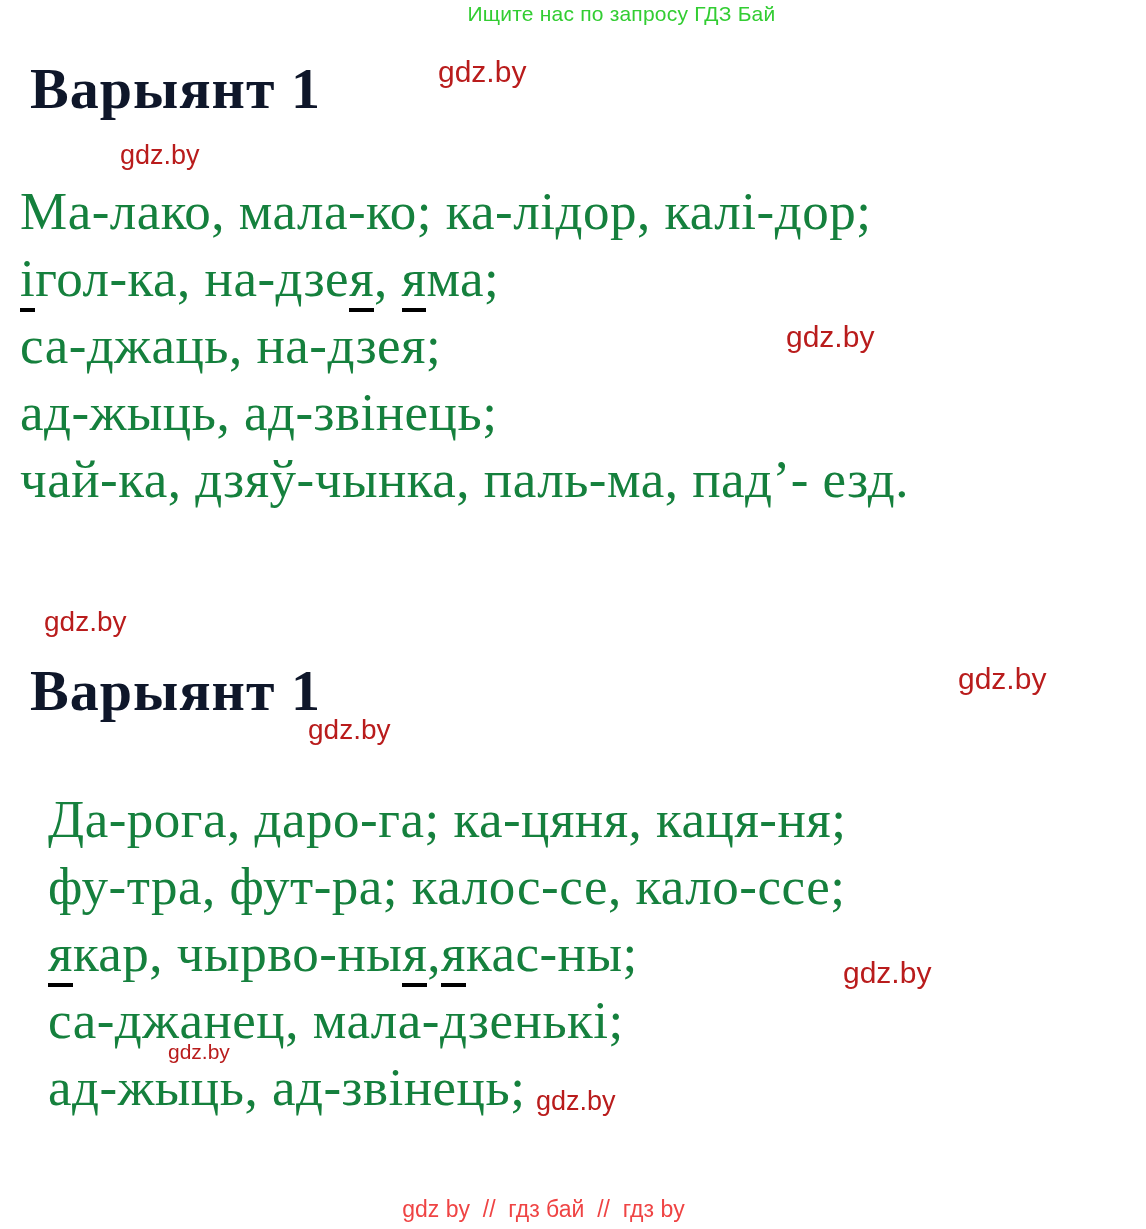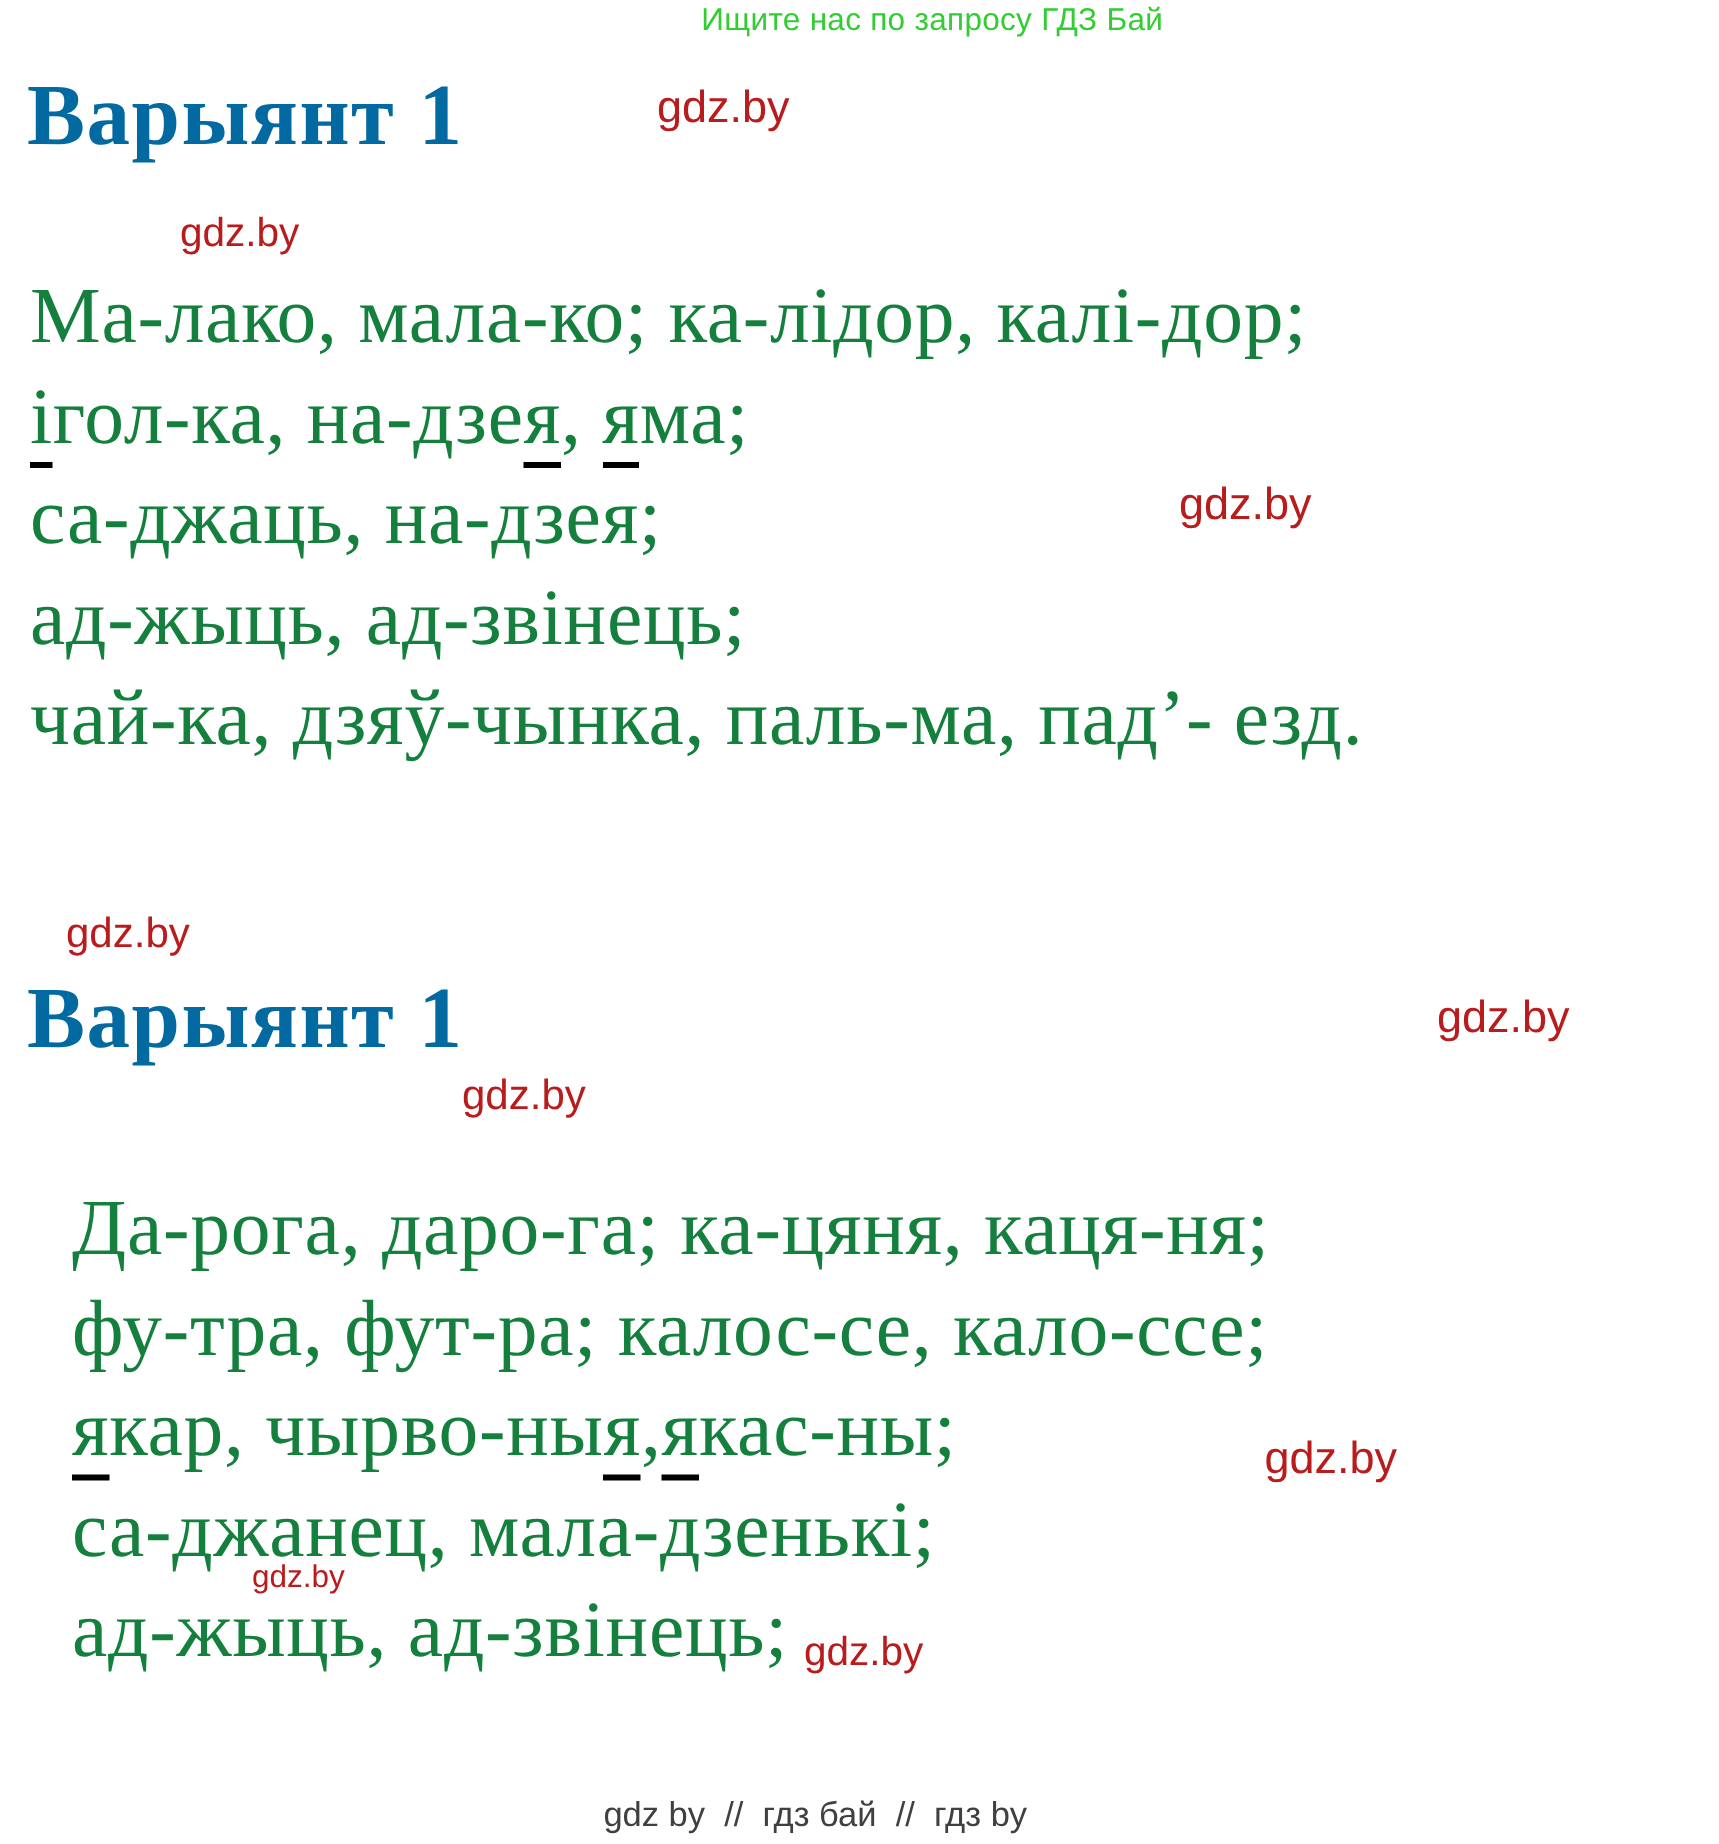--- a/index.html
+++ b/index.html
@@ -23,26 +23,26 @@
     text-align: center;
     transform: translateX(78px);
     font-family: "Liberation Sans", sans-serif;
     font-size: 21px;
     color: #32cd32;
     letter-spacing: 0.2px;
   }
   .heading {
     position: absolute;
     left: 18px;
-    margin: 0;
+    margin: 12px;
     font-family: "Liberation Serif", serif;
     font-weight: bold;
     font-size: 58px;
     line-height: 1.0;
-    color: #0369a1;
+    color: #0f172a;
     letter-spacing: 1px;
   }
   .heading.h1 { top: 48px; }
   .heading.h2 { top: 650px; }
   .lines {
     position: absolute;
     left: 20px;
     width: 1100px;
     font-size: 53px;
     line-height: 67px;
@@ -113,15 +113,15 @@
   <h1 class="heading h2">Варыянт 1</h1>
 
   <div class="lines" id="lines-1">
       <div class="text-line"><span>Да-рога, даро-га; ка-цяня, каця-ня;</span></div>
       <div class="text-line"><span>фу-тра, фут-ра; калос-се, кало-ссе;</span></div>
       <div class="text-line"><span class="u">я</span><span>кар, чырво-ны</span><span class="u">я</span><span>,</span><span class="u">я</span><span>кас-ны;</span></div>
       <div class="text-line"><span>са-джанец, мала-дзенькі;</span></div>
       <div class="text-line"><span>ад-жыць, ад-звінець;</span></div>
     </div>
 
-  <div class="footer" style="color: #404040;">gdz by  //  гдз бай  //  гдз by</div>
+  <div class="footer" style="color: #ef4444;">gdz by  //  гдз бай  //  гдз by</div>
 
 </div>
 
 </body></html>

